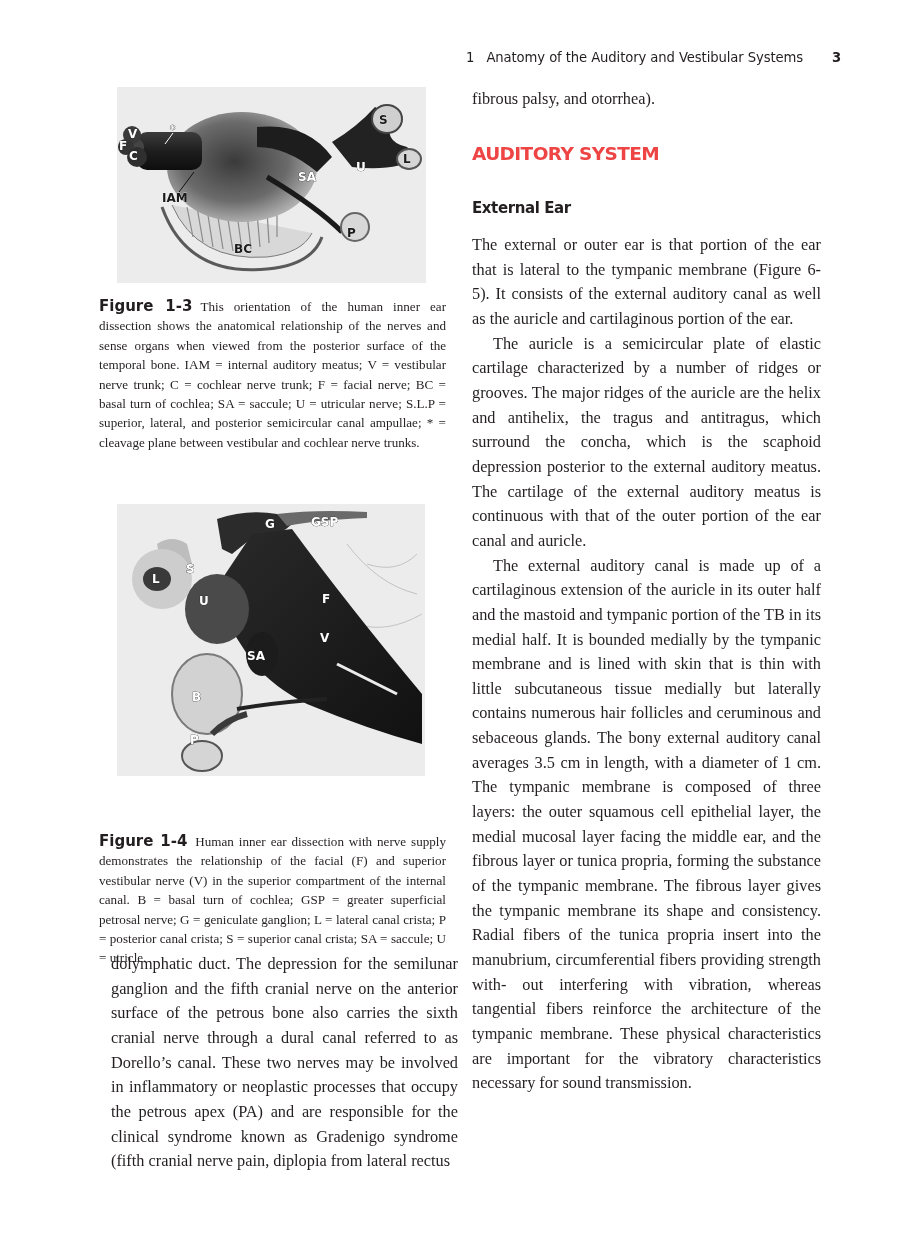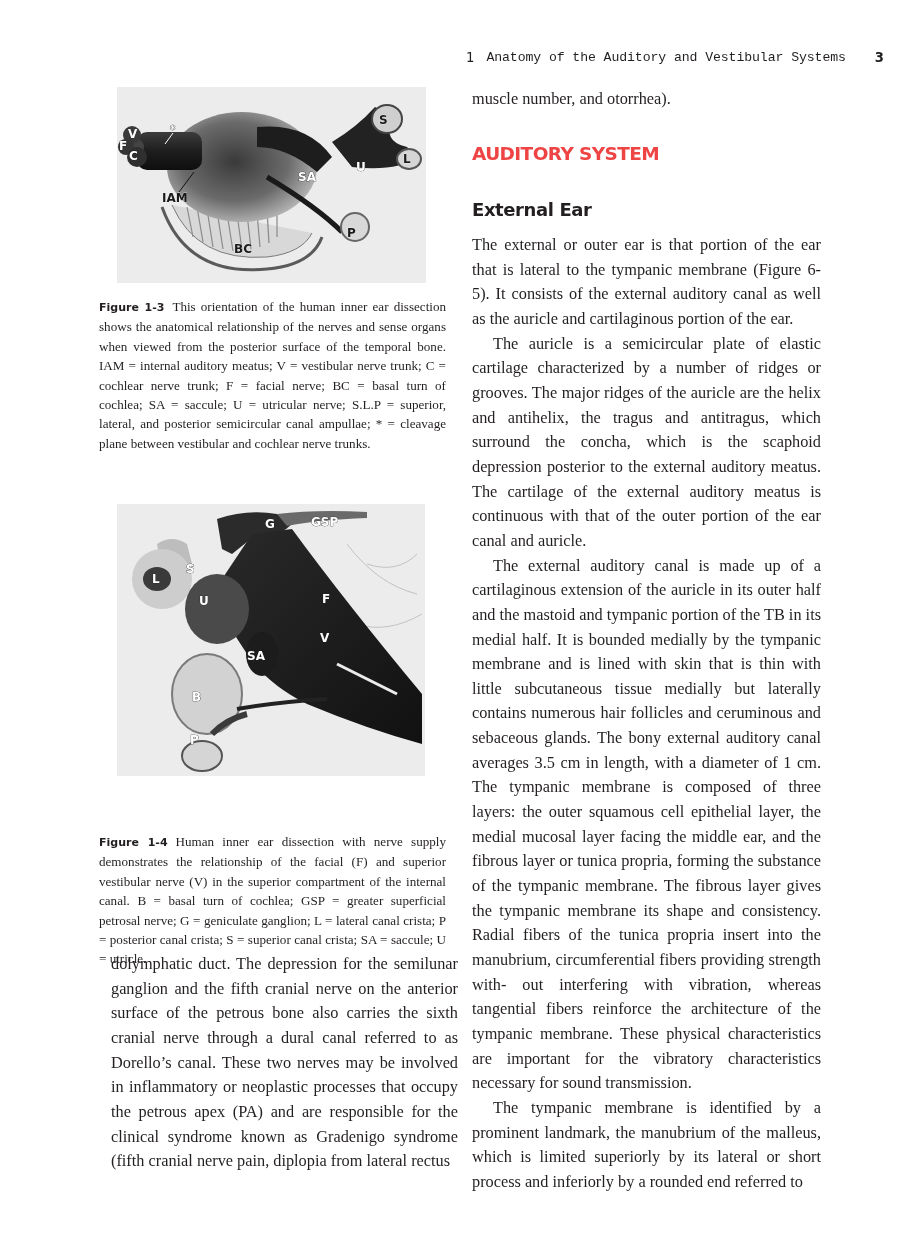--- a/index.html
+++ b/index.html
@@ -3,51 +3,51 @@
 <meta charset="utf-8">
 <style>
   html, body { margin: 0; padding: 0; background: #ffffff; }
   body { width: 900px; height: 1241px; position: relative; overflow: hidden; color: #231f20; }
   .running-head {
     position: absolute; top: 46px; left: 466px; width: 360px; height: 22px;
     font-family: "DejaVu Sans", sans-serif; font-size: 13.2px; color: #231f20;
     display: flex; align-items: center; white-space: nowrap;
   }
   .running-head .chap-num { margin-right: 12px; }
-  .running-head .chap-title { letter-spacing: -0.1px; font-family: Liberation Mono, monospace; }
+  .running-head .chap-title { letter-spacing: -0.1px; }
   .running-head .sep { display: inline-block; width: 1px; height: 17px; background: #231f20; margin: 0 13px 0 16px; }
   .running-head .page-num { font-weight: bold; }
 
   .figure { position: absolute; overflow: hidden; background: #e9e9e9; }
   .figure svg { display: block; }
   .fig-label { font-family: "DejaVu Sans", sans-serif; font-weight: bold; fill: #ffffff; stroke: #222; stroke-width: 0.6px; paint-order: stroke; font-size: 12px; }
   .fig-label-dark { font-family: "DejaVu Sans", sans-serif; font-weight: bold; fill: #1a1a1a; font-size: 12px; stroke: #ffffff; stroke-width: 0.4px; paint-order: stroke; }
 
   .caption {
     position: absolute; left: 99px; width: 347px;
     font-family: "Liberation Serif", serif; font-size: 13.1px; line-height: 19.4px;
     text-align: justify; color: #231f20;
   }
-  .caption .cap-label { font-family: "DejaVu Sans", sans-serif; font-weight: bold; font-size: 11px; margin-right: 8px; }
+  .caption .cap-label { font-family: "DejaVu Sans", sans-serif; font-weight: bold; font-size: 15px; margin-right: 8px; }
 
   .body-text {
     font-family: "Liberation Serif", serif; font-size: 16.3px; line-height: 24.65px;
     text-align: justify; color: #231f20; margin: 0;
   }
   .body-text.indent { text-indent: 21px; }
   .col-left { position: absolute; left: 99px; top: 952px; width: 347px; margin-left: 12px; }
   .col-right { position: absolute; left: 472px; width: 349px; }
 
   .h-section {
     position: absolute; left: 472px; top: 143px;
     font-family: "DejaVu Sans", sans-serif; font-weight: bold; font-size: 18.5px; letter-spacing: -0.6px; color: #ef4444;
   }
   .h-sub {
     position: absolute; left: 472px; top: 199px;
-    font-family: "DejaVu Sans", sans-serif; font-weight: bold; font-size: 18px; letter-spacing: -0.4px; color: #231f20;
+    font-family: "DejaVu Sans", sans-serif; font-weight: bold; font-size: 15px; letter-spacing: -0.4px; color: #231f20;
   }
 </style>
 </head>
 <body>
 
 <div class="running-head">
   <span class="chap-num">1</span>
   <span class="chap-title">Anatomy of the Auditory and Vestibular Systems</span>
   <span class="sep"></span>
   <span class="page-num">3</span>
@@ -168,24 +168,23 @@
 
 <div class="caption" style="top:832px;">
   <span class="cap-label">Figure 1-4</span><span>Human inner ear dissection with nerve supply demonstrates the relationship of the facial (F) and superior vestibular nerve (V) in the superior compartment of the internal canal. B = basal turn of cochlea; GSP = greater superficial petrosal nerve; G = geniculate ganglion; L = lateral canal crista; P = posterior canal crista; S = superior canal crista; SA = saccule; U = utricle.</span>
 </div>
 
 <div class="col-left">
   <p class="body-text">dolymphatic duct. The depression for the semilunar ganglion and the fifth cranial nerve on the anterior surface of the petrous bone also carries the sixth cranial nerve through a dural canal referred to as Dorello’s canal. These two nerves may be involved in inflammatory or neoplastic processes that occupy the petrous apex (PA) and are responsible for the clinical syndrome known as Gradenigo syndrome (fifth cranial nerve pain, diplopia from lateral rectus</p>
 </div>
 
 <div class="col-right" style="top:87px;">
-  <p class="body-text">muscle number, and otorrhea).</p>
+  <p class="body-text">fibrous palsy, and otorrhea).</p>
 </div>
 
 <div class="h-section">AUDITORY SYSTEM</div>
 <div class="h-sub">External Ear</div>
 
 <div class="col-right" style="top:233px;">
   <p class="body-text">The external or outer ear is that portion of the ear that is lateral to the tympanic membrane (Figure 6-5). It consists of the external auditory canal as well as the auricle and cartilaginous portion of the ear.</p>
   <p class="body-text indent">The auricle is a semicircular plate of elastic cartilage characterized by a number of ridges or grooves. The major ridges of the auricle are the helix and antihelix, the tragus and antitragus, which surround the concha, which is the scaphoid depression posterior to the external auditory meatus. The cartilage of the external auditory meatus is continuous with that of the outer portion of the ear canal and auricle.</p>
   <p class="body-text indent">The external auditory canal is made up of a cartilaginous extension of the auricle in its outer half and the mastoid and tympanic portion of the TB in its medial half. It is bounded medially by the tympanic membrane and is lined with skin that is thin with little subcutaneous tissue medially but laterally contains numerous hair follicles and ceruminous and sebaceous glands. The bony external auditory canal averages 3.5 cm in length, with a diameter of 1 cm. The tympanic membrane is composed of three layers: the outer squamous cell epithelial layer, the medial mucosal layer facing the middle ear, and the fibrous layer or tunica propria, forming the substance of the tympanic membrane. The fibrous layer gives the tympanic membrane its shape and consistency. Radial fibers of the tunica propria insert into the manubrium, circumferential fibers providing strength with- out interfering with vibration, whereas tangential fibers reinforce the architecture of the tympanic membrane. These physical characteristics are important for the vibratory characteristics necessary for sound transmission.</p>
-  <p class="body-text indent">The tympanic membrane is identified by a prominent landmark, the manubrium of the malleus, which is limited superiorly by its lateral or short process and inferiorly by a rounded end referred to</p>
 </div>
 
 </body></html>

